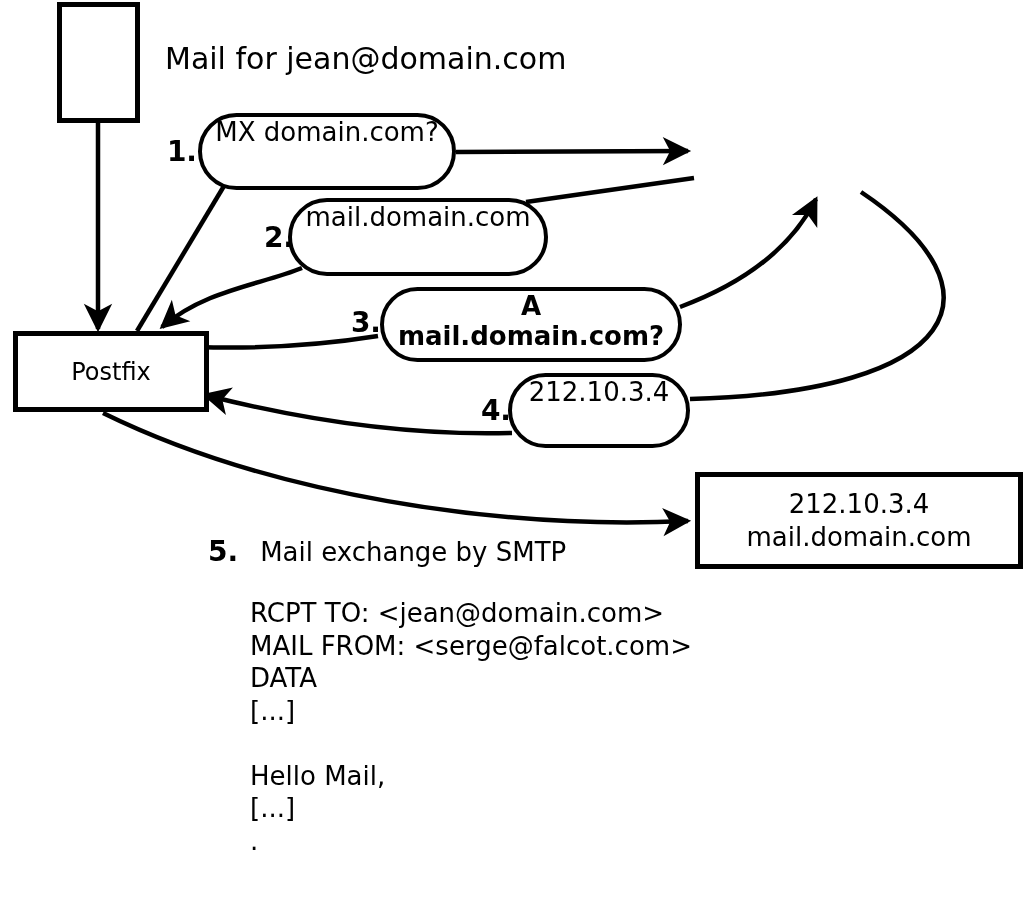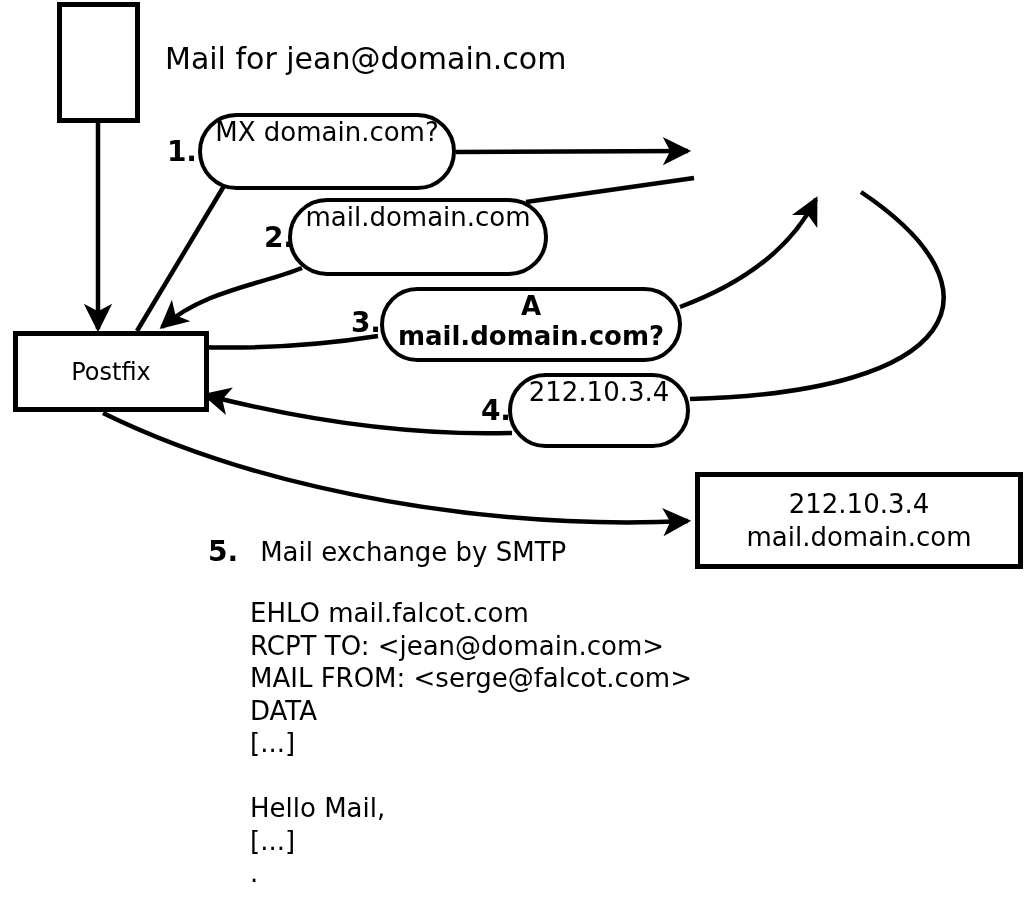--- a/index.html
+++ b/index.html
@@ -83,21 +83,20 @@
   <div class="stepnum" style="left:467px;top:394px;">4.</div>
 
   <div class="annotation" style="left:165px;top:43px;">Mail for jean@domain.com</div>
 
   <div class="step5-row">
     <span class="n">5.</span>
     <span>Mail exchange by SMTP</span>
   </div>
 
   <div class="smtp-block">
-    <div class="smtp-line">EHLO mail.falcot.com</div>
     <div class="smtp-line">RCPT TO: &lt;jean@domain.com&gt;</div>
     <div class="smtp-line">MAIL FROM: &lt;serge@falcot.com&gt;</div>
     <div class="smtp-line">DATA</div>
     <div class="smtp-line">[...]</div>
     <div class="smtp-line"></div>
     <div class="smtp-line">Hello Mail,</div>
     <div class="smtp-line">[...]</div>
     <div class="smtp-line">.</div>
   </div>
 

